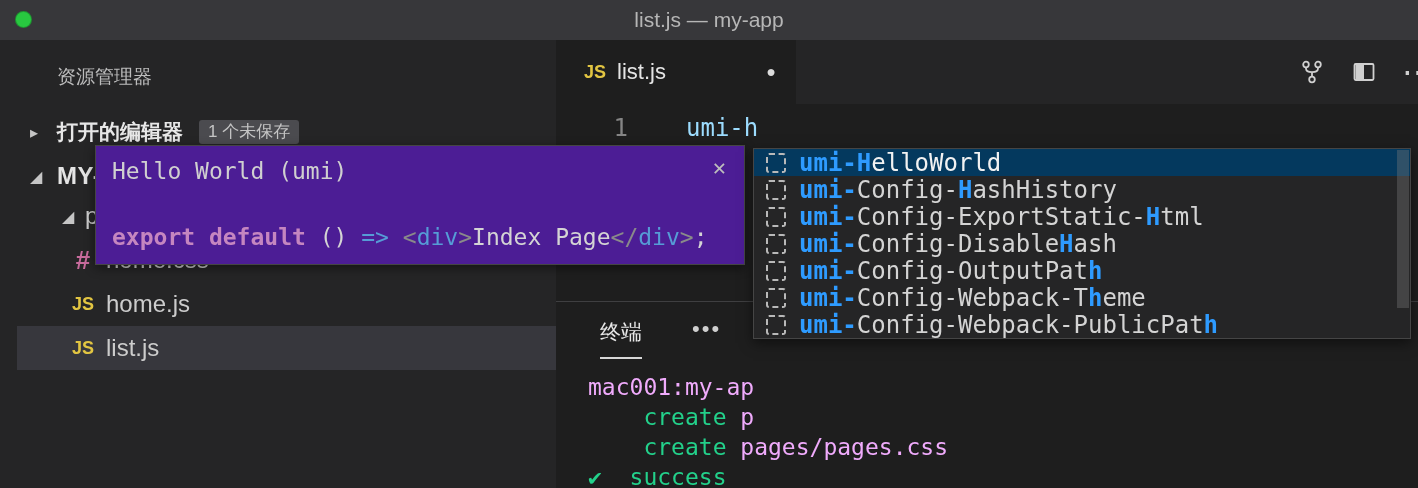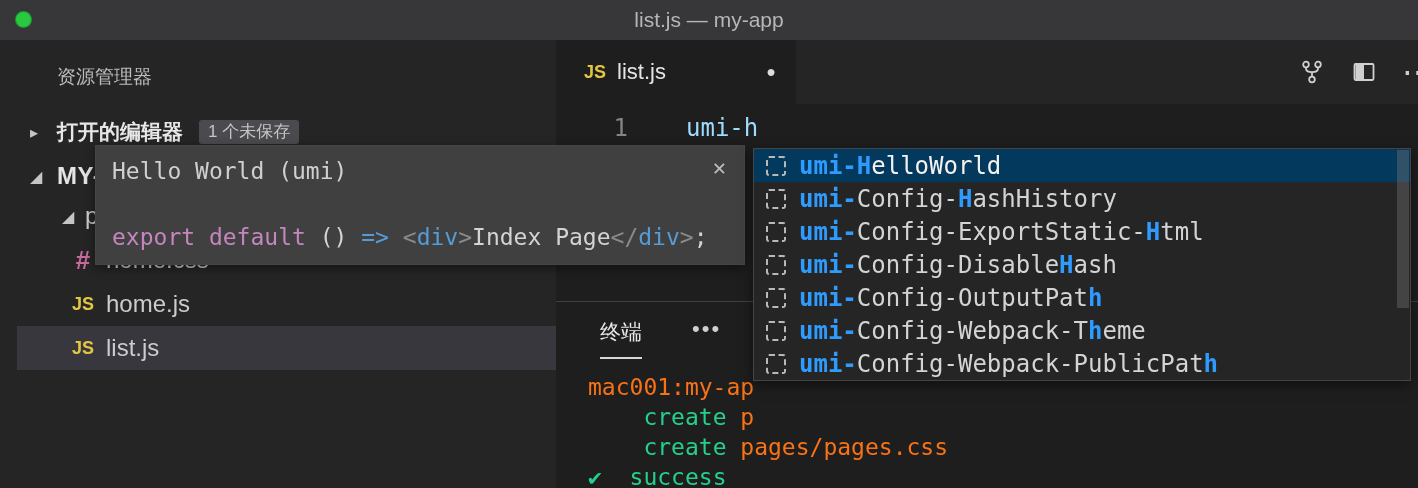--- a/index.html
+++ b/index.html
@@ -58,41 +58,41 @@
   .code-text { margin-left:58px; color:#9cdcfe; }
 
   
   .panel { position:absolute; left:0; top:261px; width:100%; bottom:0; border-top:1px solid #3f3f41; }
   .panel-tab { position:absolute; left:44px; top:16px; font-size:21px; color:#e7e7e7;
                padding-bottom:11px; border-bottom:2px solid #d7d7d7; }
   .panel-more { position:absolute; left:136px; top:14px; color:#cfcfcf; font-size:22px; letter-spacing:2px; }
   .term { position:absolute; left:32px; top:70px; font-family:"DejaVu Sans Mono", monospace;
           font-size:23px; line-height:30px; }
   .term-line { white-space:pre; }
-  .t-fg { color:#f97316;margin-top:33px; }
+  .t-fg { color:#f0abfc;margin-top:33px; }
   .t-green { color:#23d18b;margin-top:44px; }
   .u { text-decoration:underline; text-underline-offset:4px; }
 
   
   .hover-widget { position:absolute; left:95px; top:145px; width:650px; height:120px;
-                  background:#404040; border:1px solid #454545; z-index:25;
+                  background:#4c1d95; border:1px solid #454545; z-index:25;
                   box-shadow:0 3px 10px rgba(0,0,0,.45);
                   font-family:"DejaVu Sans Mono", monospace; }
   .hover-title { position:absolute; left:16px; top:12px; font-size:23px; color:#d0d0d0; }
   .hover-close { position:absolute; right:18px; top:9px; font-size:22px; color:#bdbdbd; }
   .hover-code { position:absolute; left:16px; top:78px; font-size:23px; white-space:pre; }
-  .c-keyword { color:#c586c0; }
+  .c-keyword { color:#c586c0;font-weight:bold; }
   .c-fg { color:#d4d4d4; }
   .c-blue { color:#569cd6; }
   .c-punct { color:#8a8a8a; }
 
   
   .suggest { position:absolute; left:753px; top:148px; width:658px; background:#252526;
              border:1px solid #454545; z-index:30; box-shadow:0 4px 12px rgba(0,0,0,.5); }
-  .suggest-row { height:33px; display:flex; align-items:center; padding-left:12px;
+  .suggest-row { height:27px; display:flex; align-items:center; padding-left:12px;
                  font-family:"DejaVu Sans Mono", monospace; font-size:24px; color:#d4d4d4; }
   .suggest-row.selected { background:#04395e; color:#f2f2f2; }
   .snippet-icon { width:20px; height:20px; border:2px dashed #b9b9b9; border-radius:3px;
                   margin-right:13px; flex:none; }
   .suggest-label { white-space:pre; }
   .hl { color:#2e9bff; font-weight:bold; }
   .suggest-scrollbar { position:absolute; right:1px; top:1px; width:12px; height:158px;
                        background:rgba(121,121,121,.38); }
 </style>
 </head>

